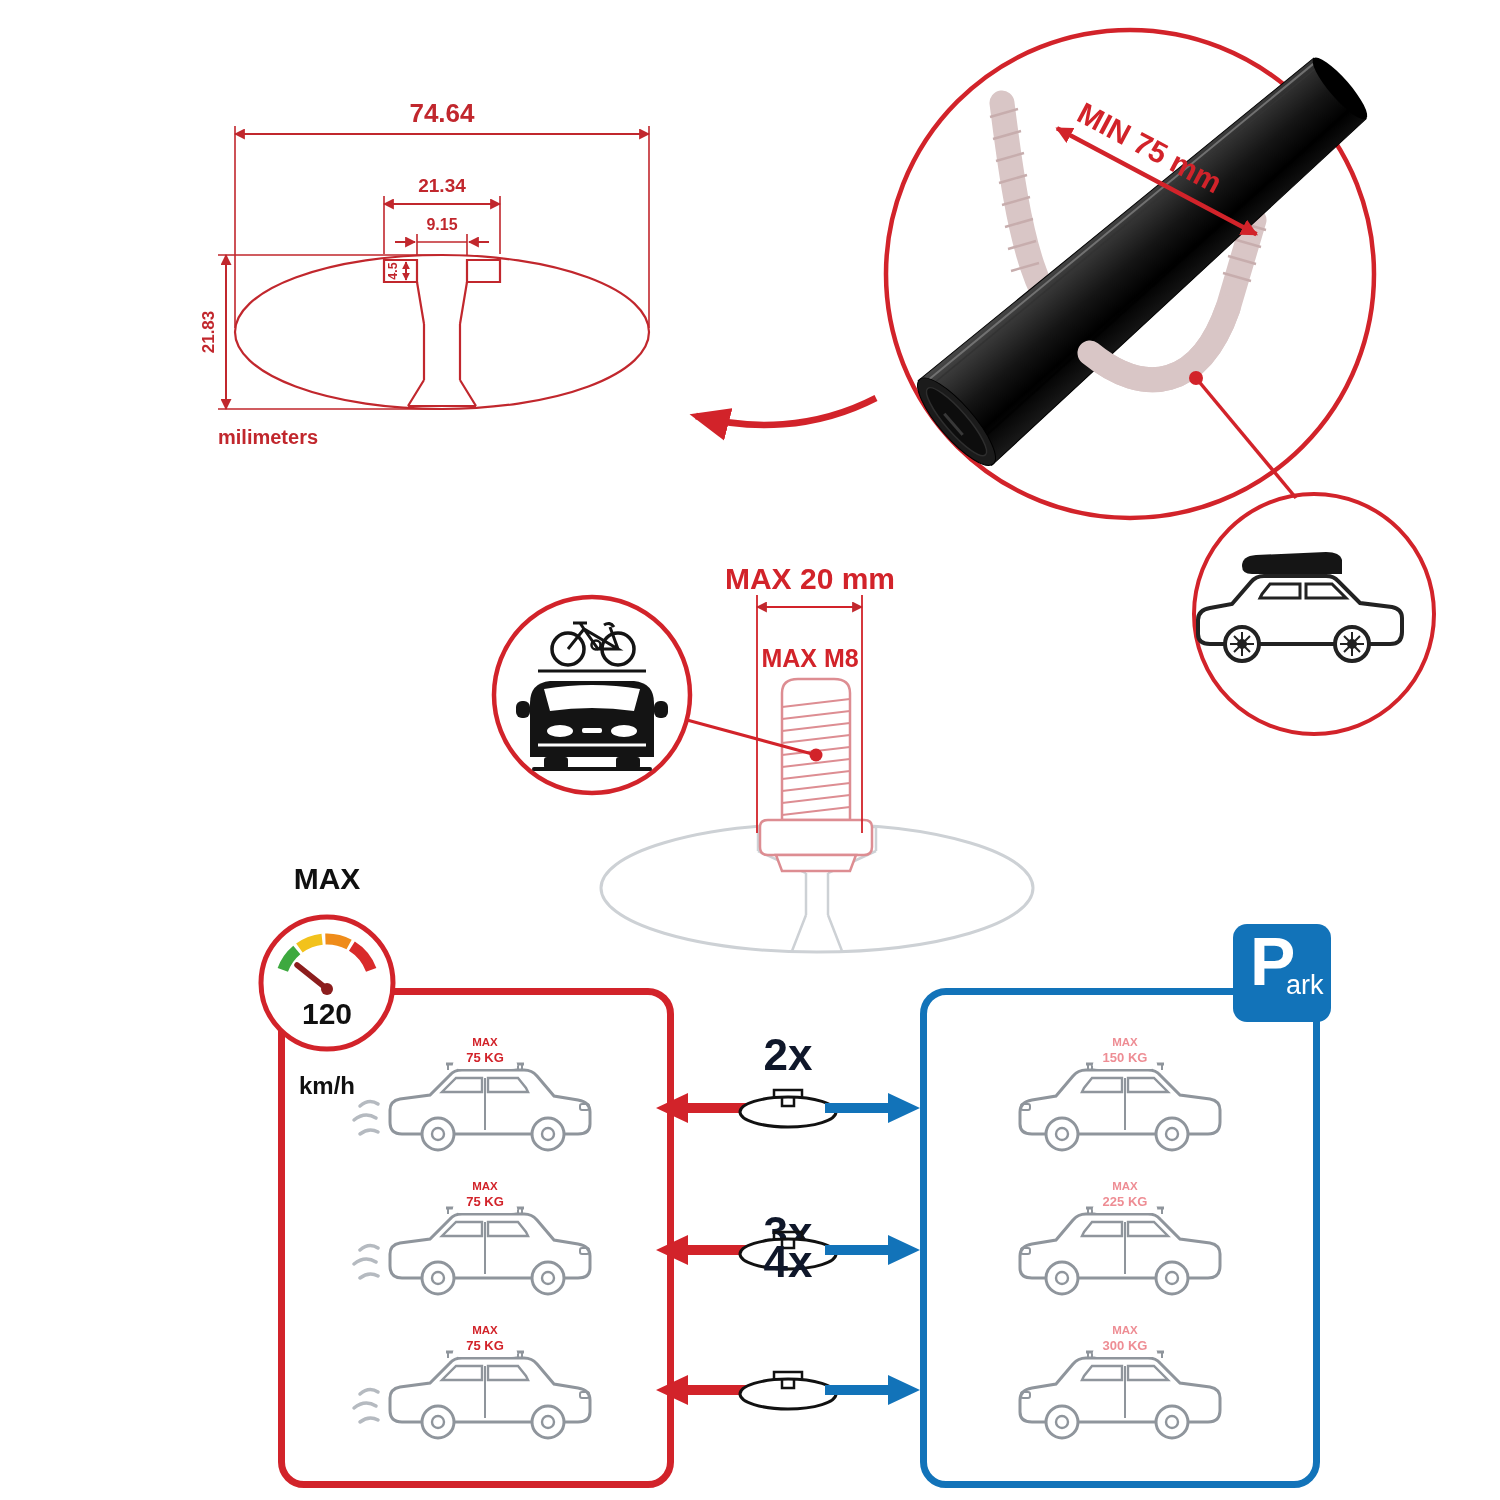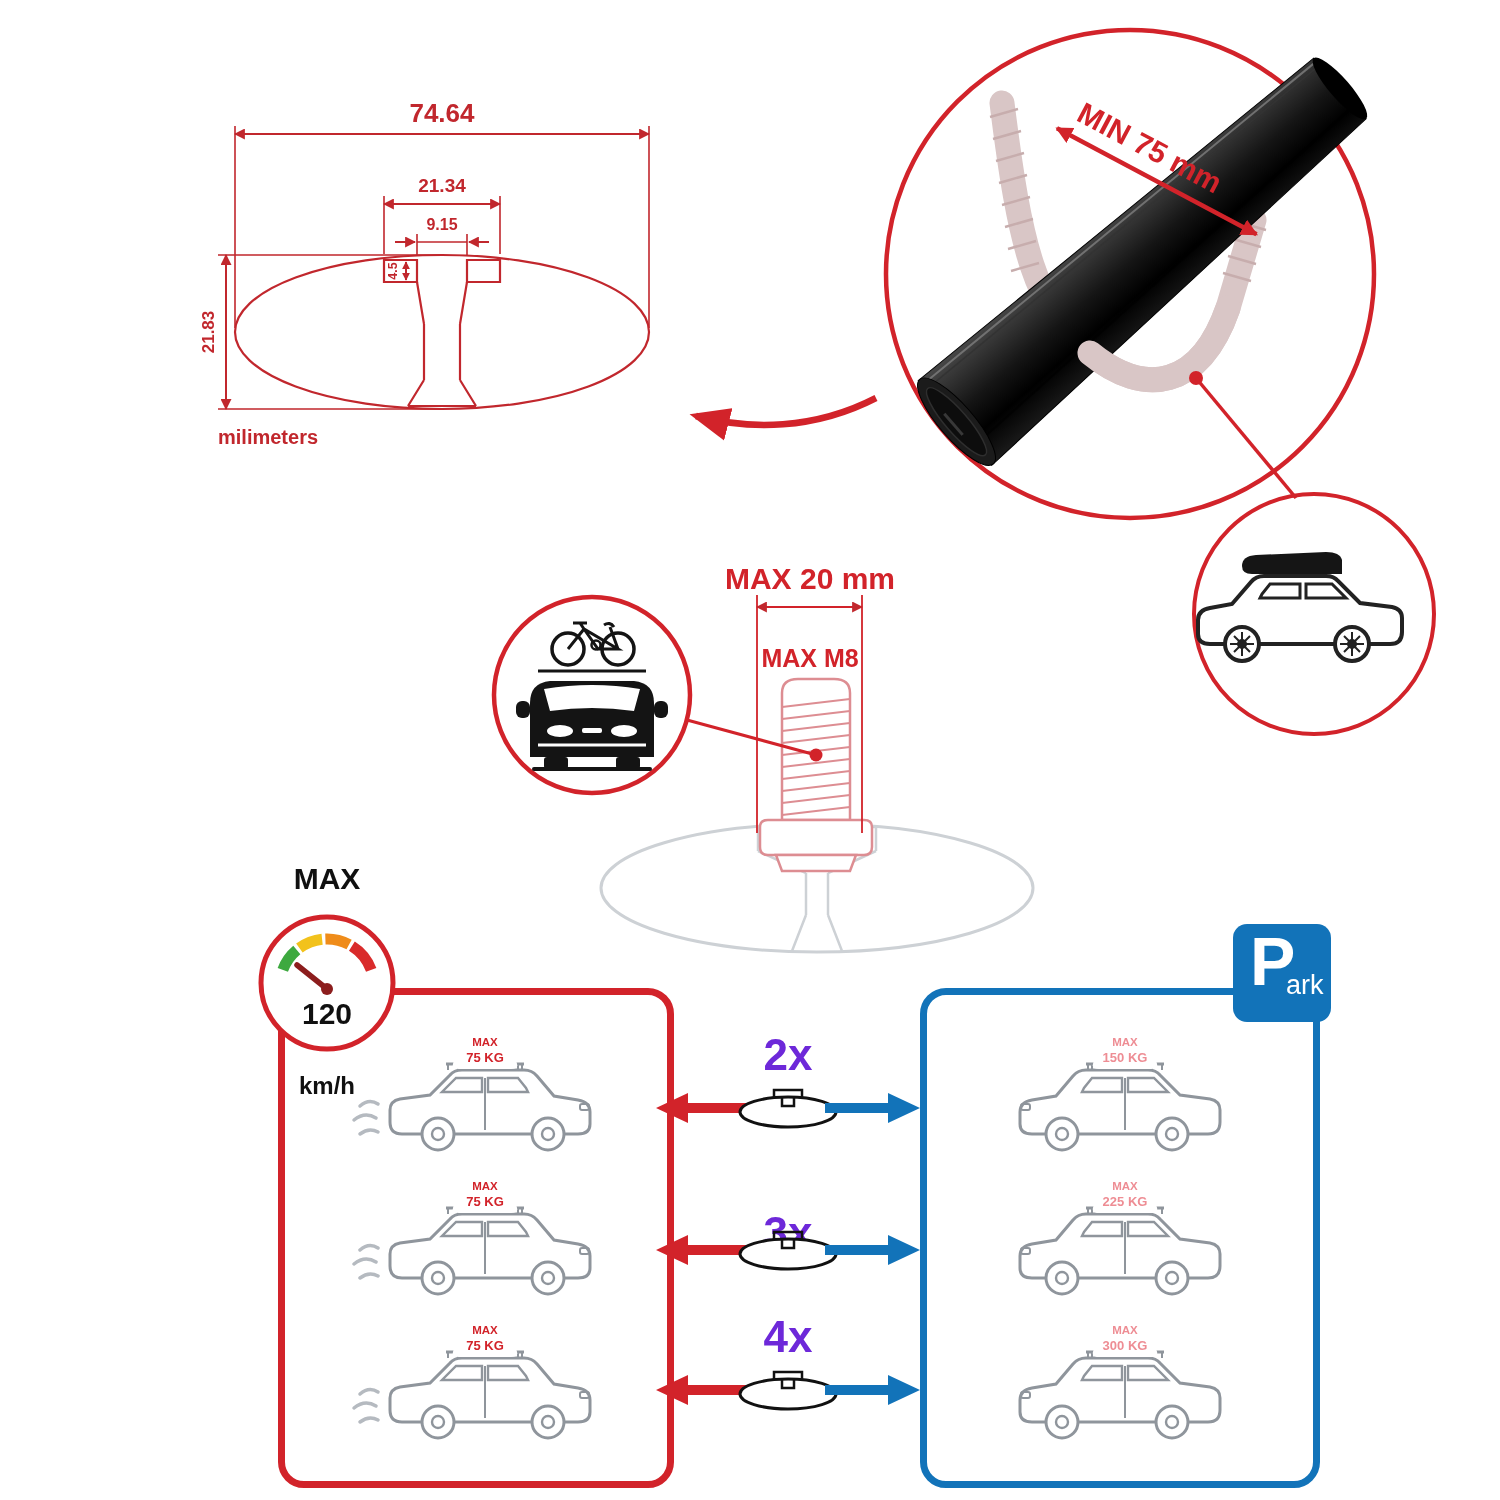--- a/index.html
+++ b/index.html
@@ -15,21 +15,21 @@
   .profile-line{stroke:#c1272d;stroke-width:2.2;fill:none;}
   .gray-profile{stroke:#cdd1d5;stroke-width:3;fill:none;}
   .bolt-line{stroke:#dd8d92;stroke-width:2.5;fill:#fff;}
   .bolt-thread{stroke:#dd8d92;stroke-width:2;fill:none;}
   .ubolt{stroke:#d9c6c6;stroke-width:25;fill:none;stroke-linecap:round;stroke-linejoin:round;}
   .ubolt-tick{stroke:#c7adad;stroke-width:2.5;}
   #driving-panel{border:7px solid #d2232a;border-radius:26px;background:#fff0;z-index:1;}
   #parking-panel{border:7px solid #1273b9;border-radius:26px;background:#fff0;z-index:1;}
   .car-block{z-index:2;}
   .bar-row{z-index:2;}
-  .qty-label{color:#6d28d9;font-weight:bold;font-size:44px;text-align:center;z-index:2;}
+  .qty-label{color:#0f172a;font-weight:bold;font-size:44px;text-align:center;z-index:2;}
   #park-sign{background:#1273b9;color:#fff;border-radius:14px;z-index:3;width:98px;height:98px;}
   #park-sign .letter{position:absolute;left:17px;top:-2px;font-size:68px;font-weight:bold;}
   #park-sign .suffix{position:absolute;left:53px;top:46px;font-size:27px;font-weight:normal;}
   .gauge-label{color:#101010;font-weight:bold;text-align:center;z-index:5;}
   #gauge-svg{z-index:5;}
   #overlay{z-index:6;pointer-events:none;}
   .badge text{fill:currentColor;font-weight:bold;text-anchor:middle;}
   .badge-max{font-size:11.5px;}
   .badge-load{font-size:13px;}
   .badge-red{color:#d2232a;}
@@ -261,21 +261,21 @@
 
 <div class="abs qty-label" style="left:728px;top:1208px;width:120px">3x</div>
 <svg class="abs bar-row" style="left:656px;top:1218px" width="264" height="64" viewBox="0 0 264 64">
   <use href="#arrow-left" transform="translate(0,17)" style="color:#d2232a"></use>
   <use href="#bar-profile" transform="translate(80,10)"></use>
   <g transform="translate(264,0) scale(-1,1)" style="color:#1273b9">
     <use href="#arrow-left" transform="translate(0,17)"></use>
   </g>
 </svg>
 
-<div class="abs qty-label" style="left:728px;top:1312px;width:120px">4x</div>
+<div class="abs qty-label" style="left:728px;top:1237px;width:120px">4x</div>
 <svg class="abs bar-row" style="left:656px;top:1358px" width="264" height="64" viewBox="0 0 264 64">
   <use href="#arrow-left" transform="translate(0,17)" style="color:#d2232a"></use>
   <use href="#bar-profile" transform="translate(80,10)"></use>
   <g transform="translate(264,0) scale(-1,1)" style="color:#1273b9">
     <use href="#arrow-left" transform="translate(0,17)"></use>
   </g>
 </svg>
 
 <div class="abs car-block" style="left:330px;top:1008px;width:340px;height:150px">
   <svg class="abs" style="left:20px;top:40px" width="250" height="115" viewBox="0 0 250 115">

